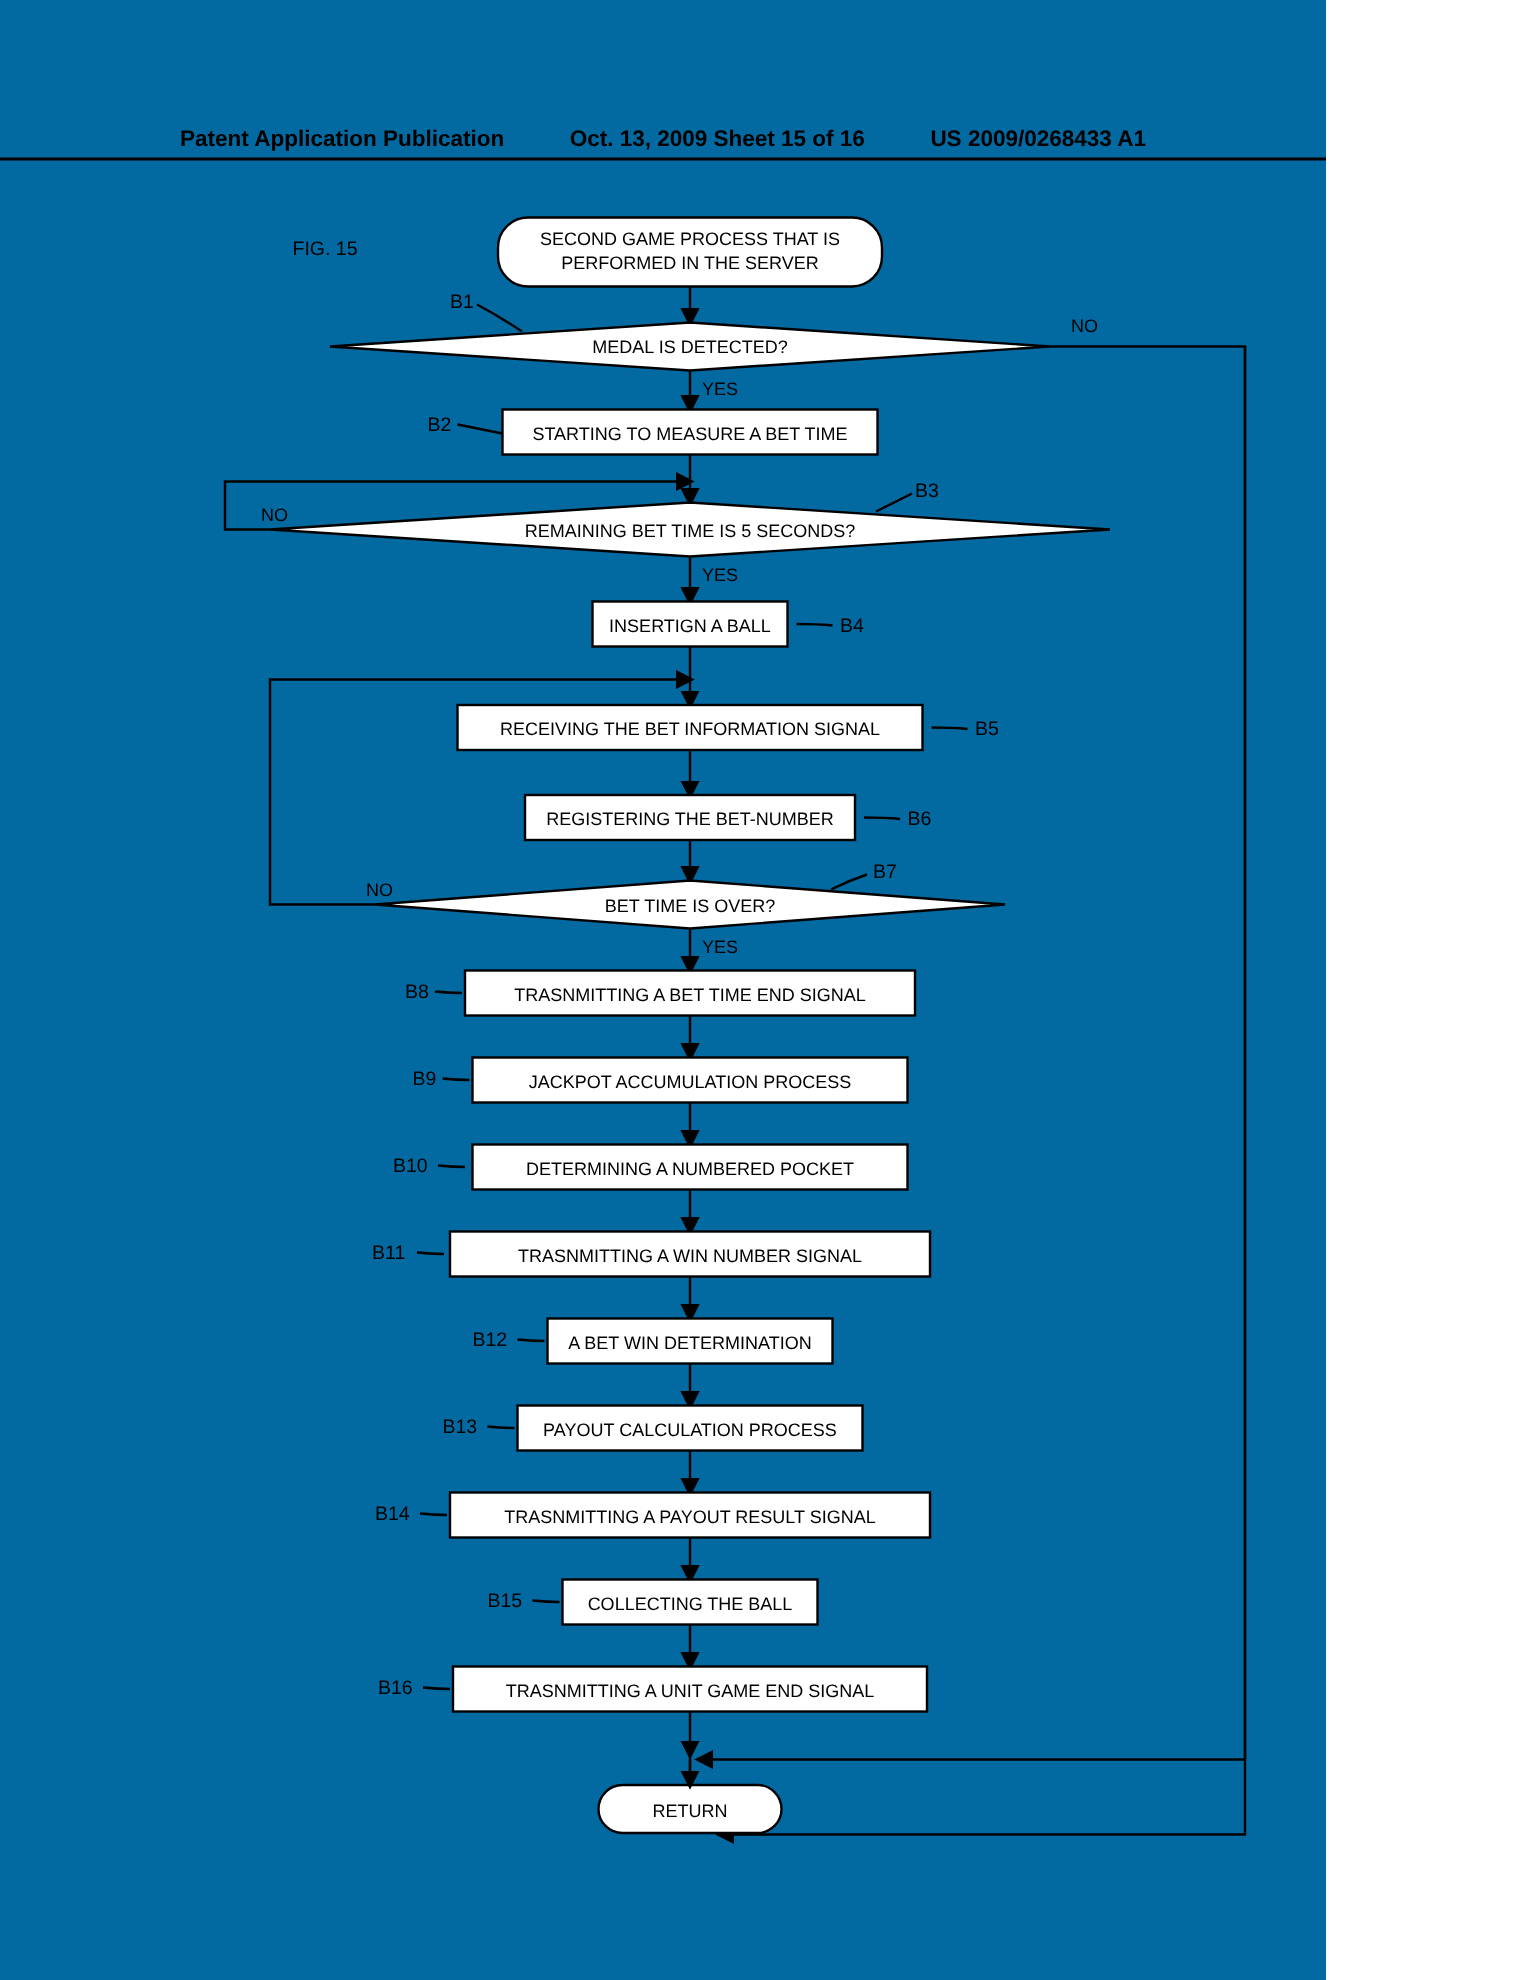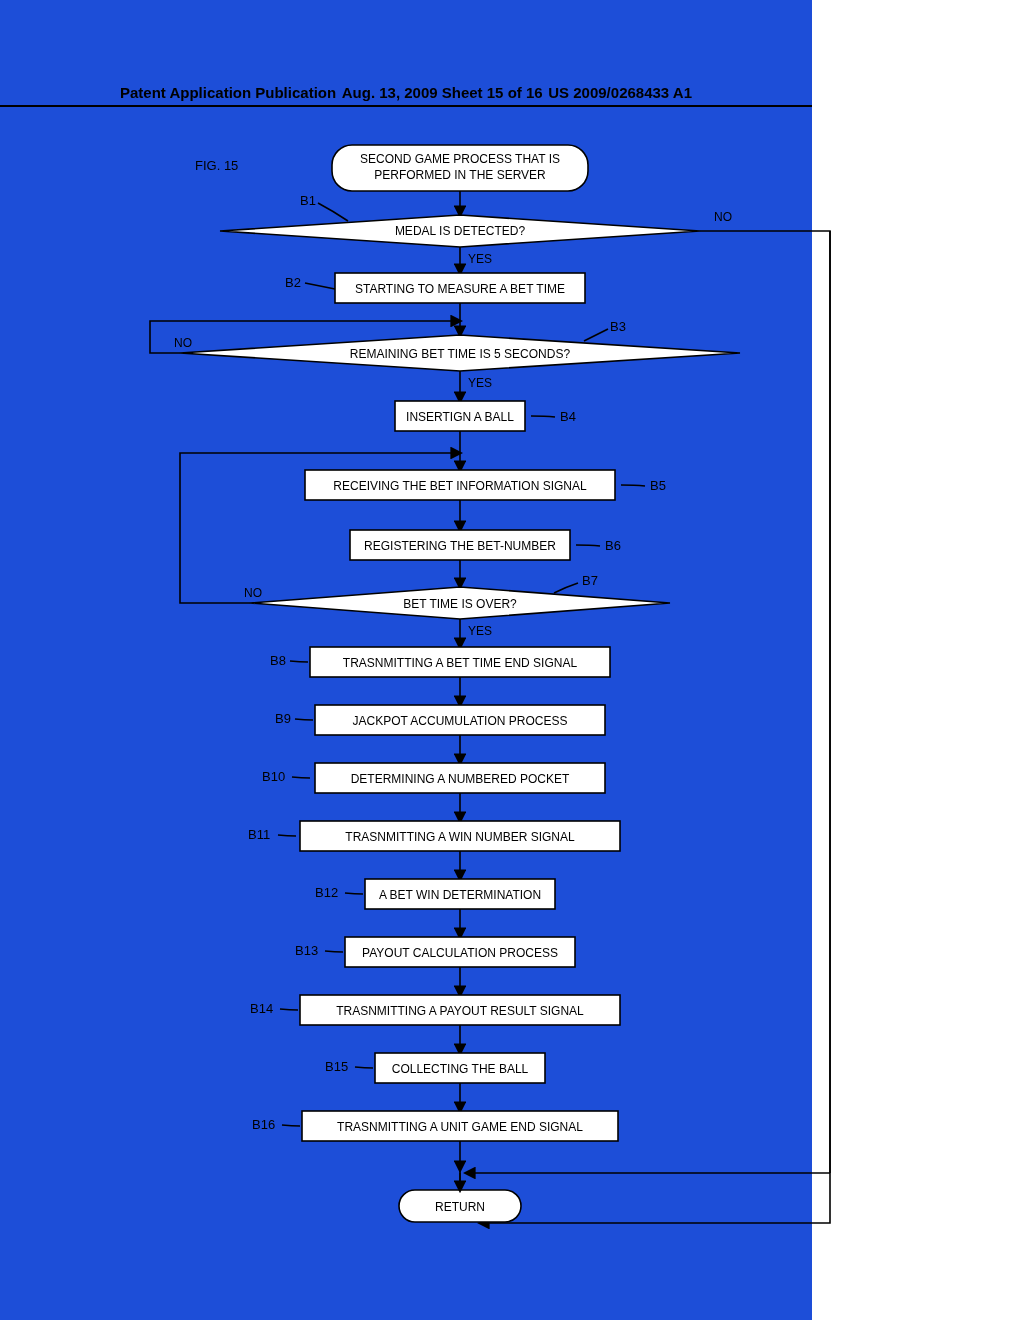--- a/index.html
+++ b/index.html
@@ -4,24 +4,24 @@
 <style>
   body {
     margin: 0;
     padding: 0;
     background: #fff;
     font-family: Arial, Helvetica, sans-serif;
     font-size: 12px;
     color: #000;
   }
   .page {
-    width: 812px;
+    width: 884px;
     height: 1320px;
     position: relative;
-    background: #1d4ed8;
+    background: #0369a1;
   }
   .header {
     position: absolute;
     top: 84px;
     left: 0;
     width: 100%;
     border-bottom: 2px solid #000;
     padding-bottom: 4px;
   }
   .header-inner {
@@ -48,21 +48,21 @@
   .arrow { fill: #000; }
 </style>
 </head>
 <body>
 
 <div class="page">
 
   <div class="header">
     <div class="header-inner">
       <span>Patent Application Publication</span>
-      <span>Aug. 13, 2009  Sheet 15 of 16</span>
+      <span>Oct. 13, 2009  Sheet 15 of 16</span>
       <span>US 2009/0268433 A1</span>
     </div>
   </div>
 
   <div class="svg-wrap">
     <svg width="1024" height="1150" viewBox="0 0 1024 1150">
       <defs>
         <marker id="ah" markerWidth="8" markerHeight="8" refX="6" refY="4" orient="auto">
           <path d="M0,0 L8,4 L0,8 z" class="arrow"></path>
         </marker>

